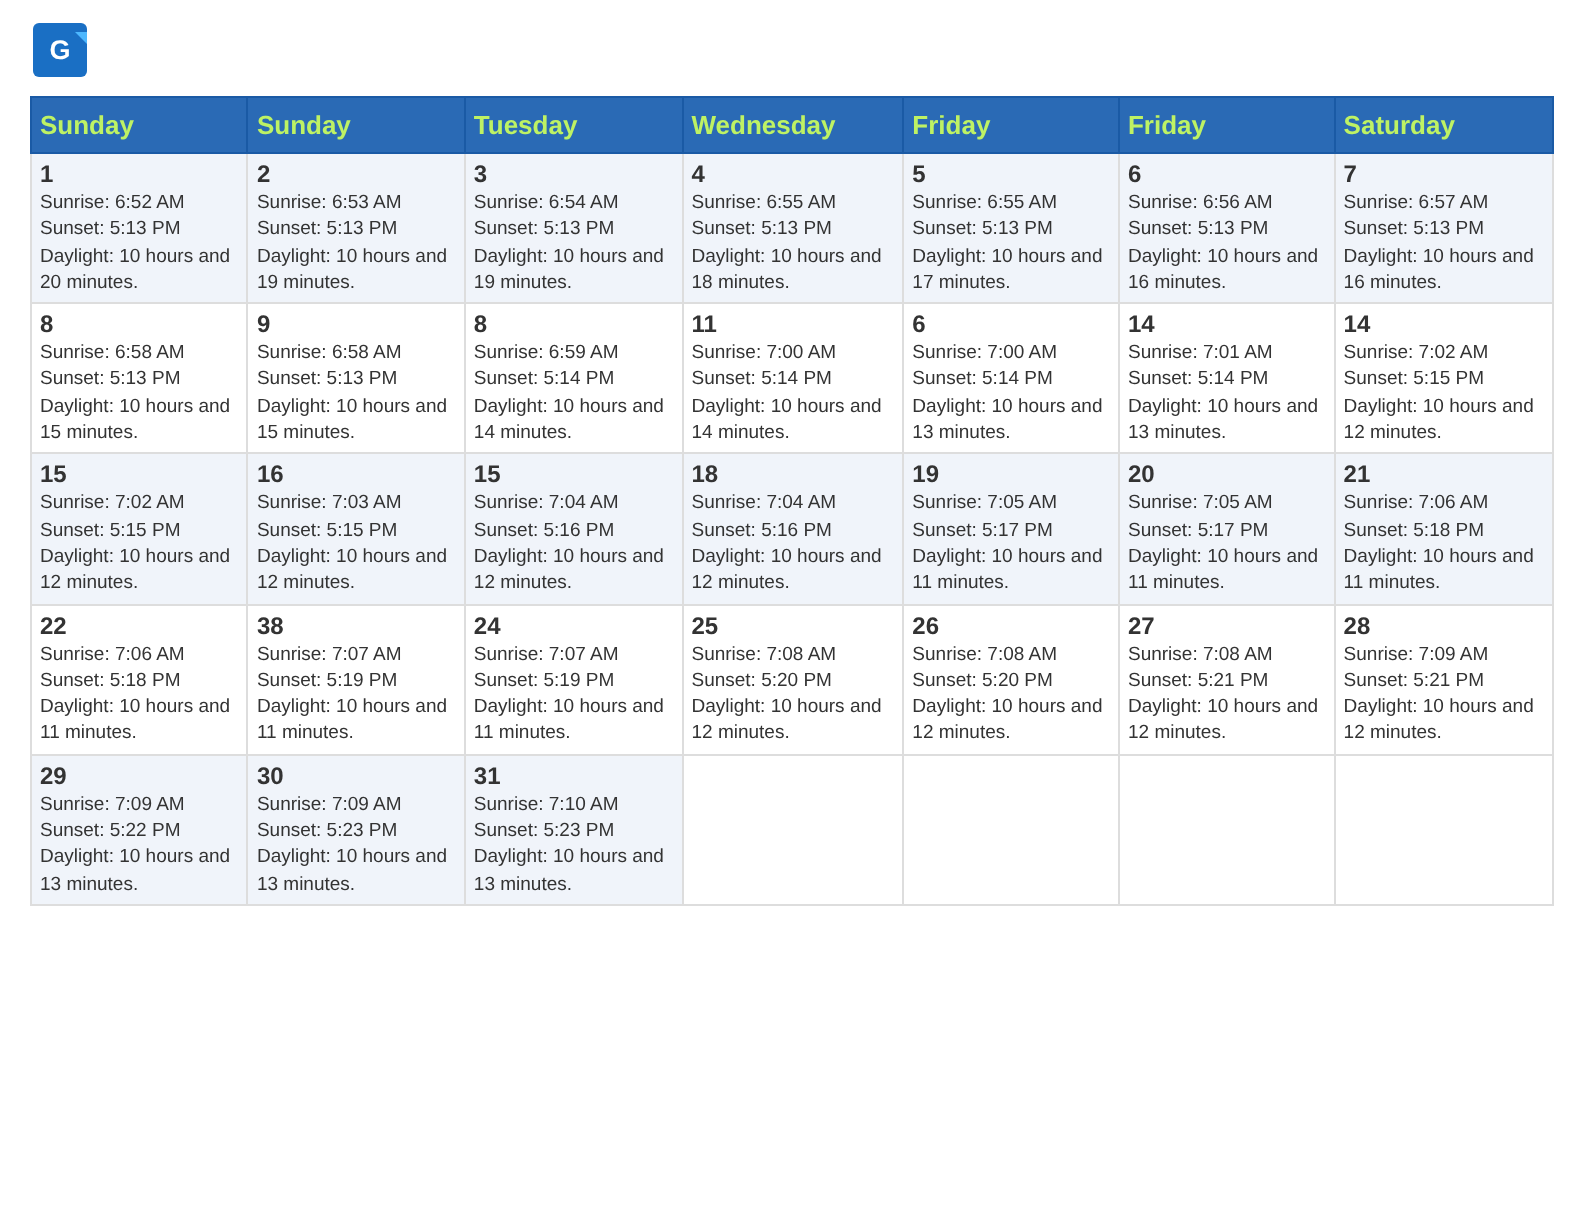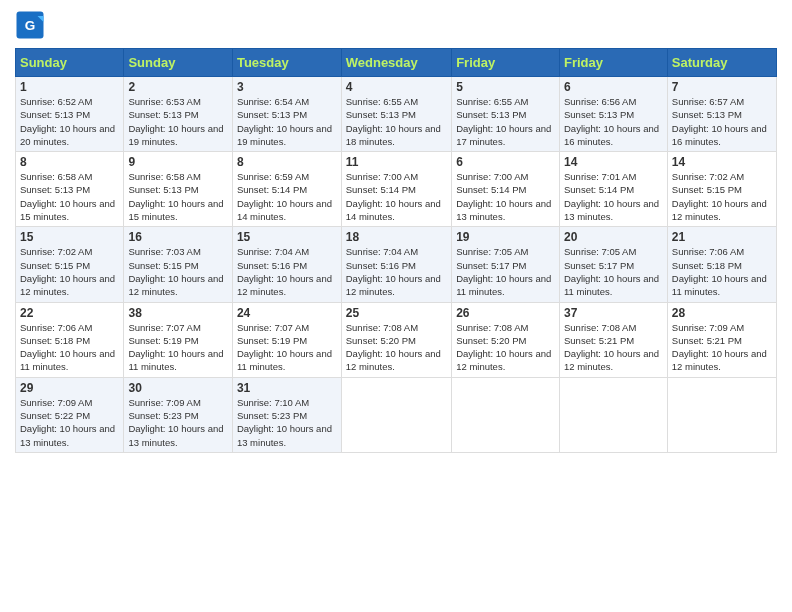--- a/index.html
+++ b/index.html
@@ -334,21 +334,21 @@
           </td>
           <td>
             <span class="day-num">26</span>
 <div class="day-info">
 Sunrise: 7:08 AM<br>
 Sunset: 5:20 PM<br>
 Daylight: 10 hours and 12 minutes.
 </div>
           </td>
           <td>
-            <span class="day-num">37</span>
+            <span class="day-num">27</span>
 <div class="day-info">
 Sunrise: 7:08 AM<br>
 Sunset: 5:21 PM<br>
 Daylight: 10 hours and 12 minutes.
 </div>
           </td>
           <td>
             <span class="day-num">28</span>
 <div class="day-info">
 Sunrise: 7:09 AM<br>

